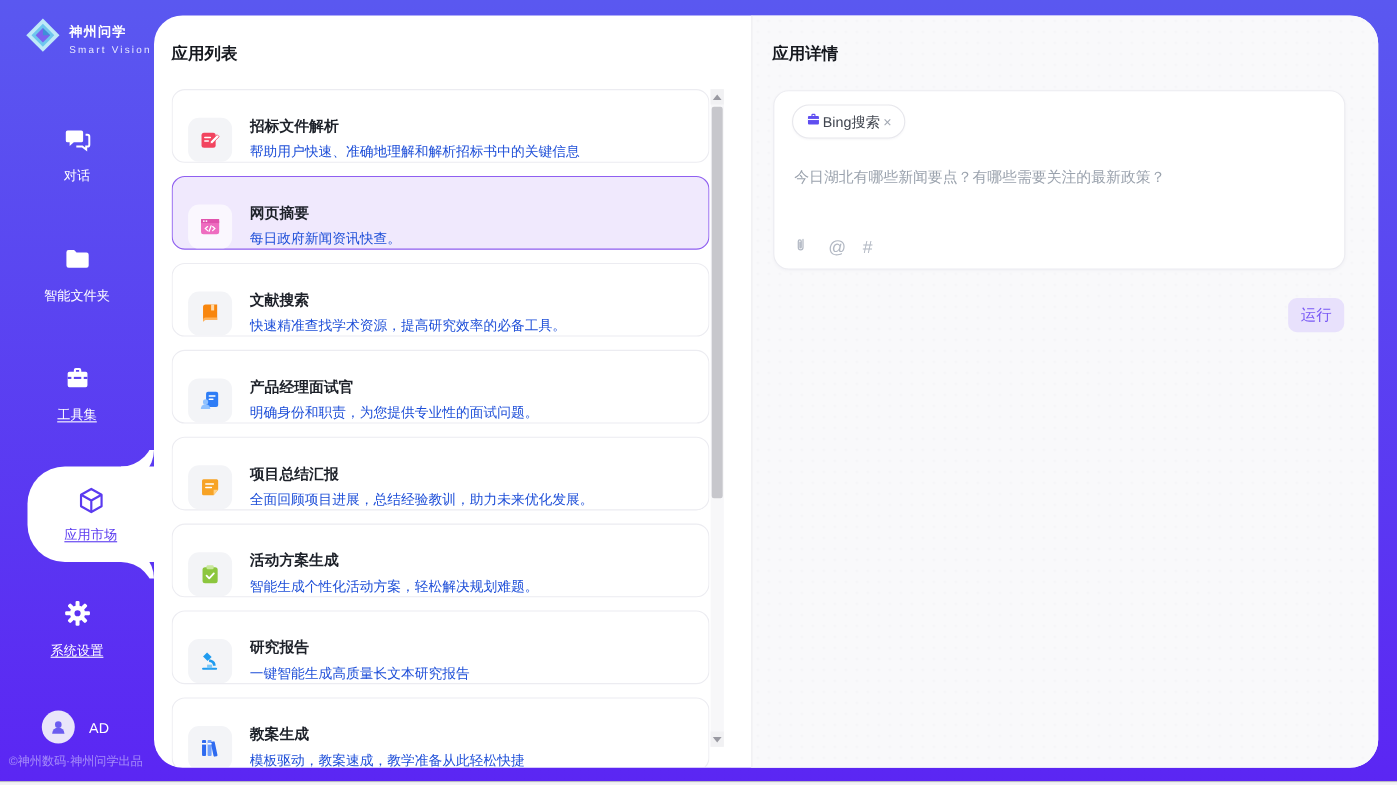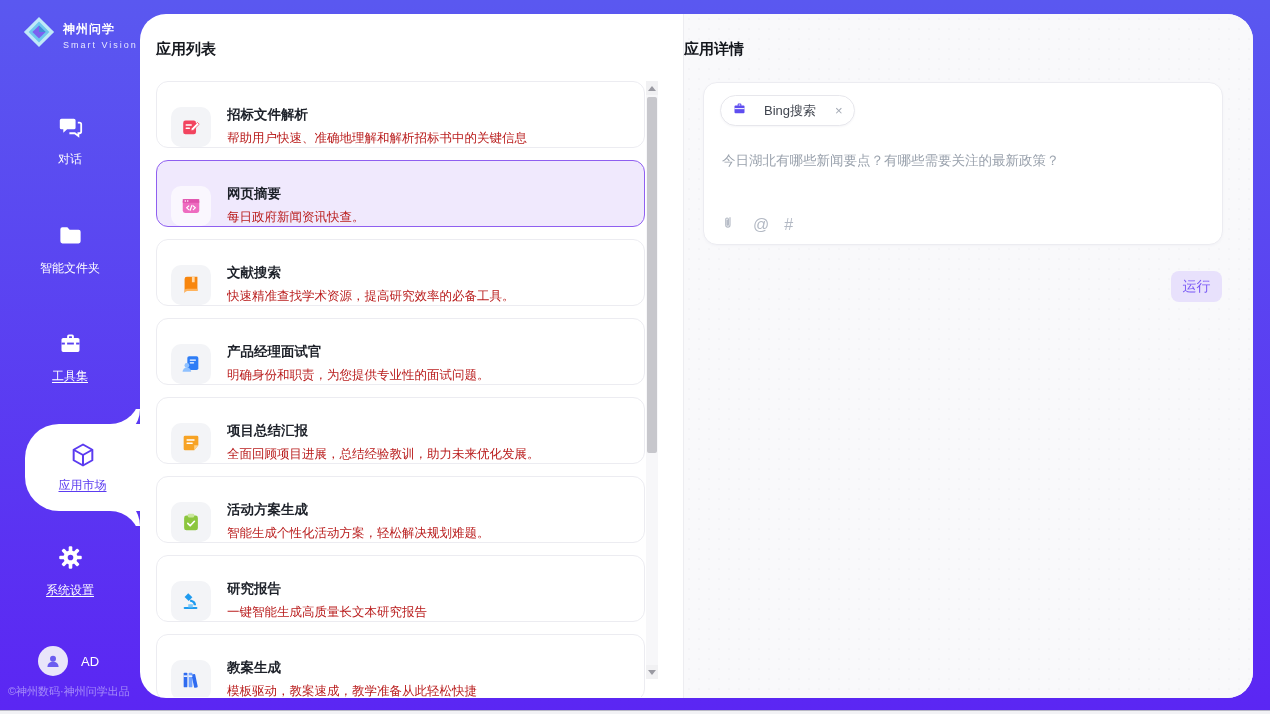--- a/index.html
+++ b/index.html
@@ -58,46 +58,46 @@
 
   .list-wrap { position:absolute; left:16px; top:67px; width:489px; height:616px; overflow:hidden; }
   .app-card { display:flex; align-items:flex-end; height:67px; margin-bottom:12px;
               border:1px solid #ececf1; border-radius:12px; padding:0 14px; background:#fff; }
   .app-card.selected { background:#f0e9fd; border:1.5px solid #8f5ff0; }
   .icon-box { width:40px; height:40px; border-radius:10px; background:#f3f4f7;
               display:flex; align-items:center; justify-content:center; flex:0 0 40px; margin-right:16px; }
   .app-card.selected .icon-box { background:rgba(255,255,255,.65); }
   .app-meta { overflow:hidden; }
   .app-name { font-size:13.5px; font-weight:700; color:#1d2129; }
-  .app-desc { font-size:12.5px; color:#b91c1c; margin-top:6px; white-space:nowrap; }
+  .app-desc { font-size:12.5px; color:#1d4ed8; margin-top:6px; white-space:nowrap; }
 
   
   .scrollbar { position:absolute; left:506px; top:67px; width:12px; height:598px; background:#f7f7f9; }
   .sb-btn { position:absolute; left:0; width:12px; height:14px; background:#f1f1f3;
             display:flex; align-items:center; justify-content:center; }
   .sb-up { top:0; } .sb-down { bottom:0; }
   .tri-up { width:0; height:0; border-left:4px solid transparent; border-right:4px solid transparent;
             border-bottom:5px solid #9a9aa2; }
   .tri-down { width:0; height:0; border-left:4px solid transparent; border-right:4px solid transparent;
               border-top:5px solid #9a9aa2; }
   .sb-thumb { position:absolute; left:1px; top:16px; width:10px; height:356px;
               background:#c7c7cc; border-radius:2px; }
 
   
   .right-pane { position:absolute; left:543px; top:0; width:570px; height:684px;
                 background:#f9f9fb; border-left:1px solid #ededf1;
                 background-image:radial-gradient(rgba(20,20,60,0.018) 1px, transparent 1px);
                 background-size:10px 10px; }
-  .detail-title { position:absolute; left:0; top:26px; }
+  .detail-title { position:absolute; left:18px; top:26px; }
 
   .detail-card { position:absolute; left:19px; top:68px; width:520px; height:163px;
                  background:#fff; border:1px solid #ececf1; border-radius:14px;
                  box-shadow:0 1px 3px rgba(30,30,80,.03); }
   .chip { position:absolute; left:16px; top:12px; height:31px; display:inline-flex;
-          align-items:center; gap:17px; padding:0 11px; background:#fff;
+          align-items:center; gap:1px; padding:0 11px; background:#fff;
           border:1px solid #e7e7ec; border-radius:17px; box-shadow:0 1px 2px rgba(30,30,80,.04); }
   .chip-label { font-size:13px; color:#40454f; }
   .chip-close { font-size:13px; color:#a2a8b3; margin-left:2px; cursor:pointer; }
 
   .query-text { position:absolute; left:18px; top:68px; width:480px;
                 font-size:13.5px; color:#9aa2ad; line-height:1.5; }
 
   .attach-row { position:absolute; left:18px; top:131px; display:flex; align-items:center; gap:15px; }
   .attach-glyph { font-size:16px; color:#b3b9c4; line-height:1; }
 

